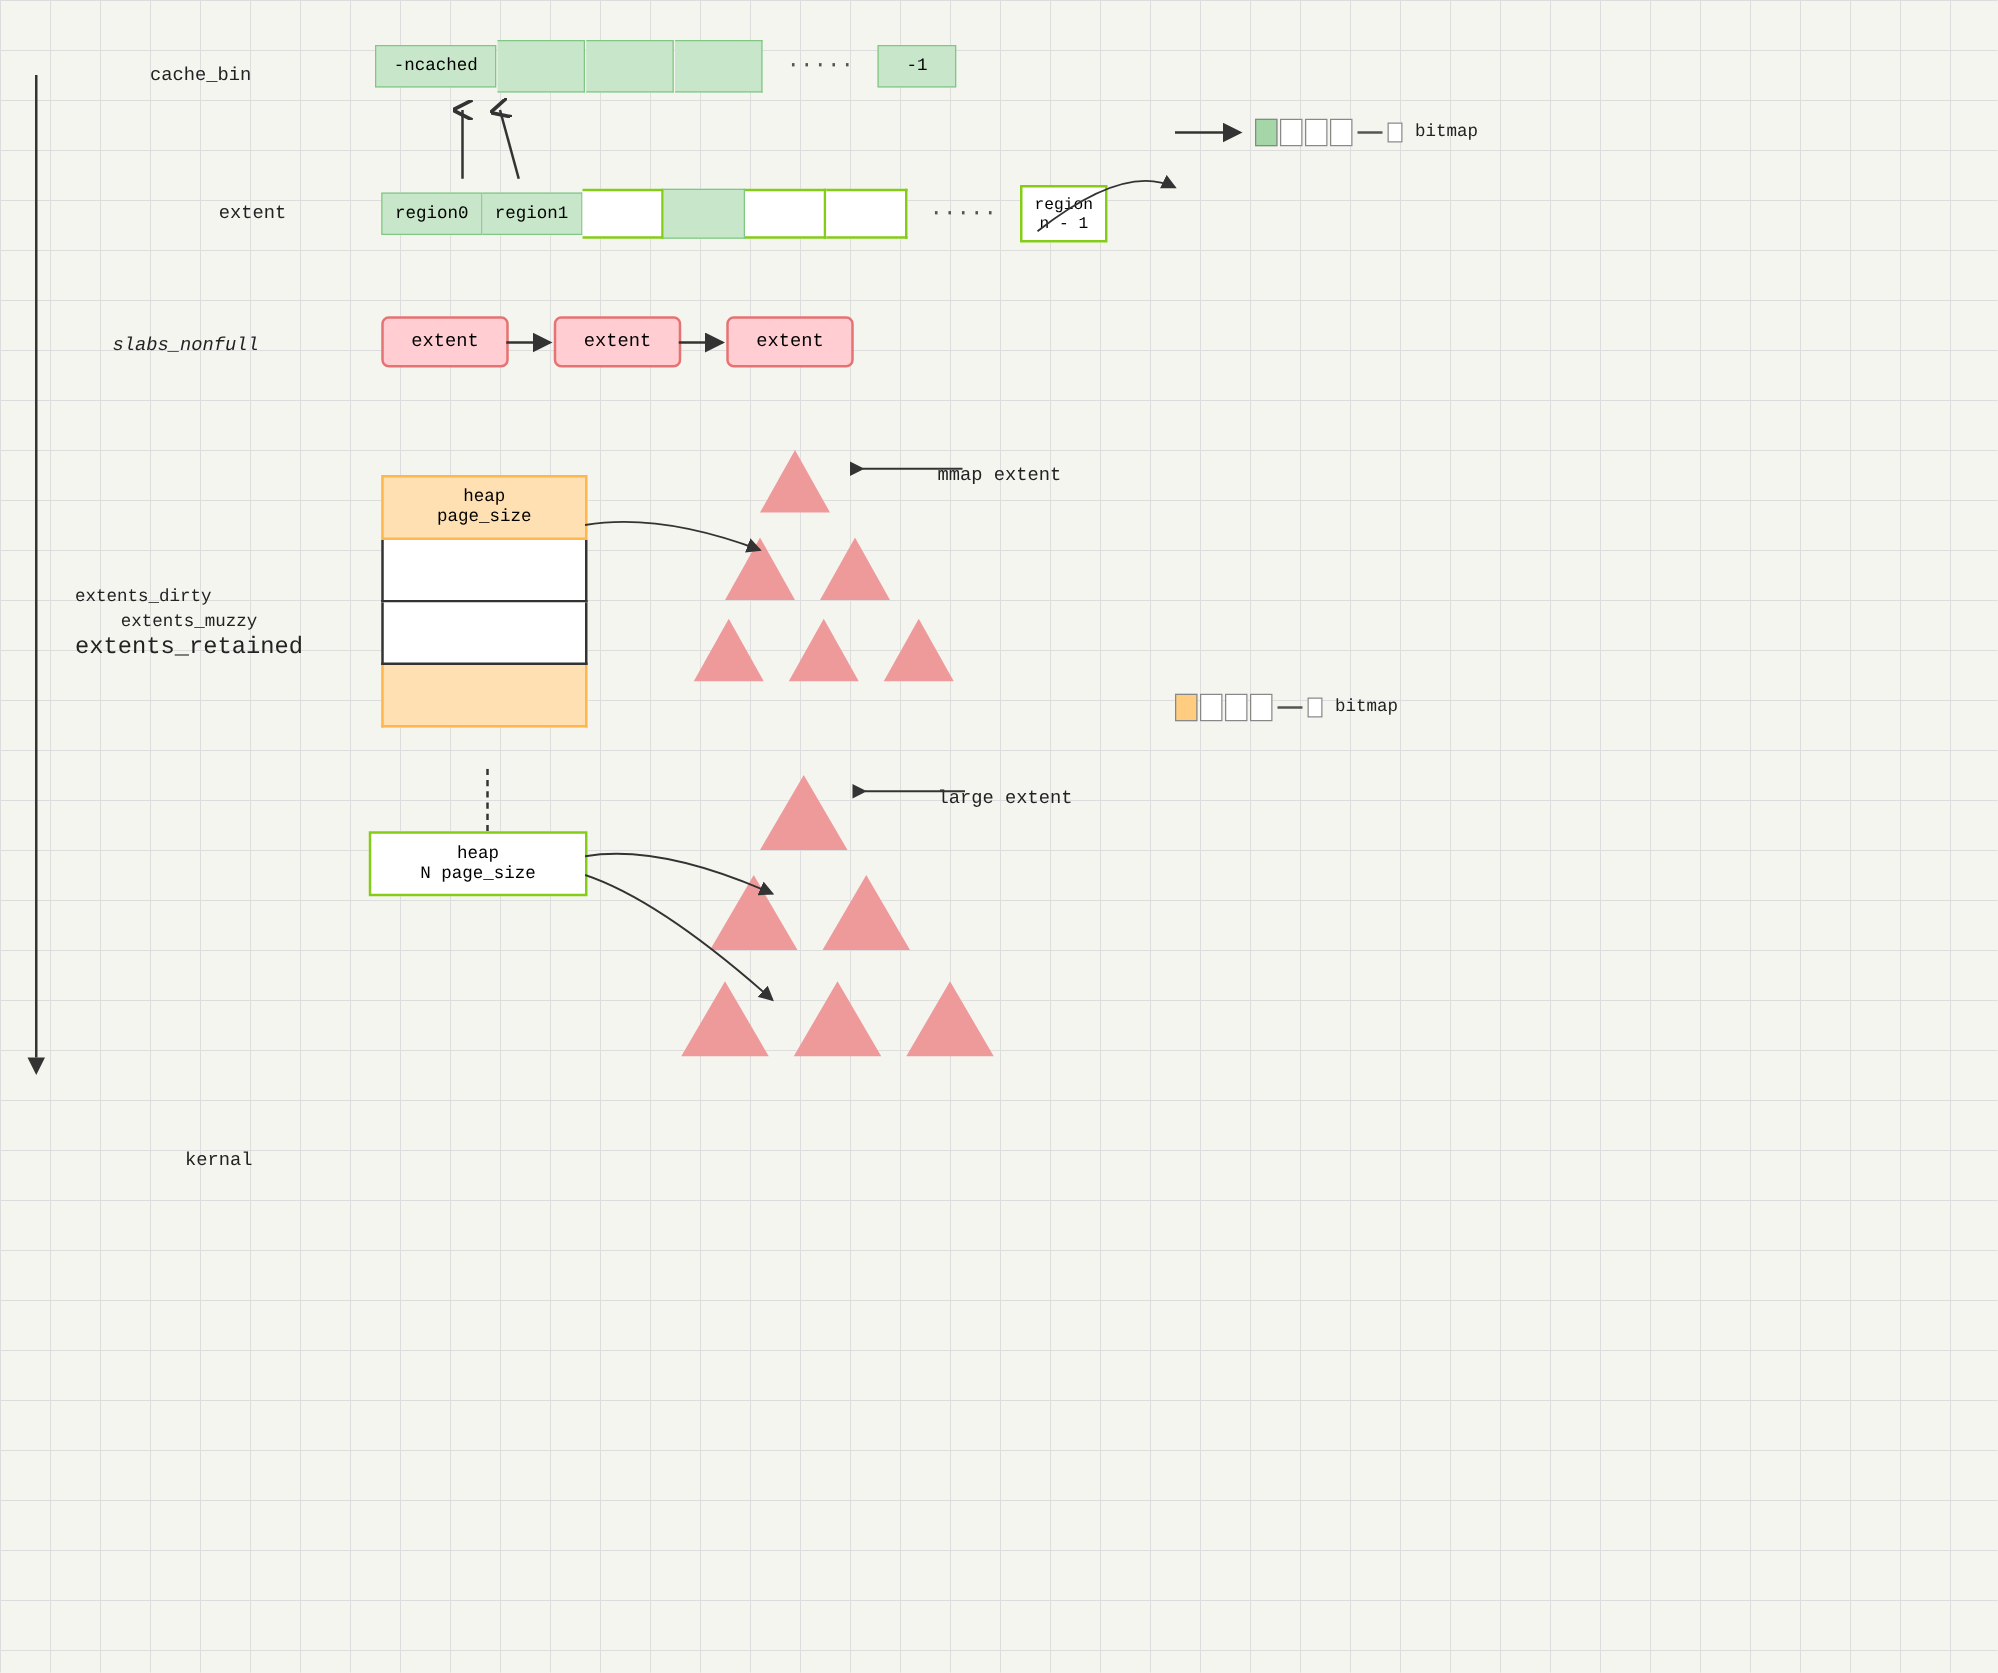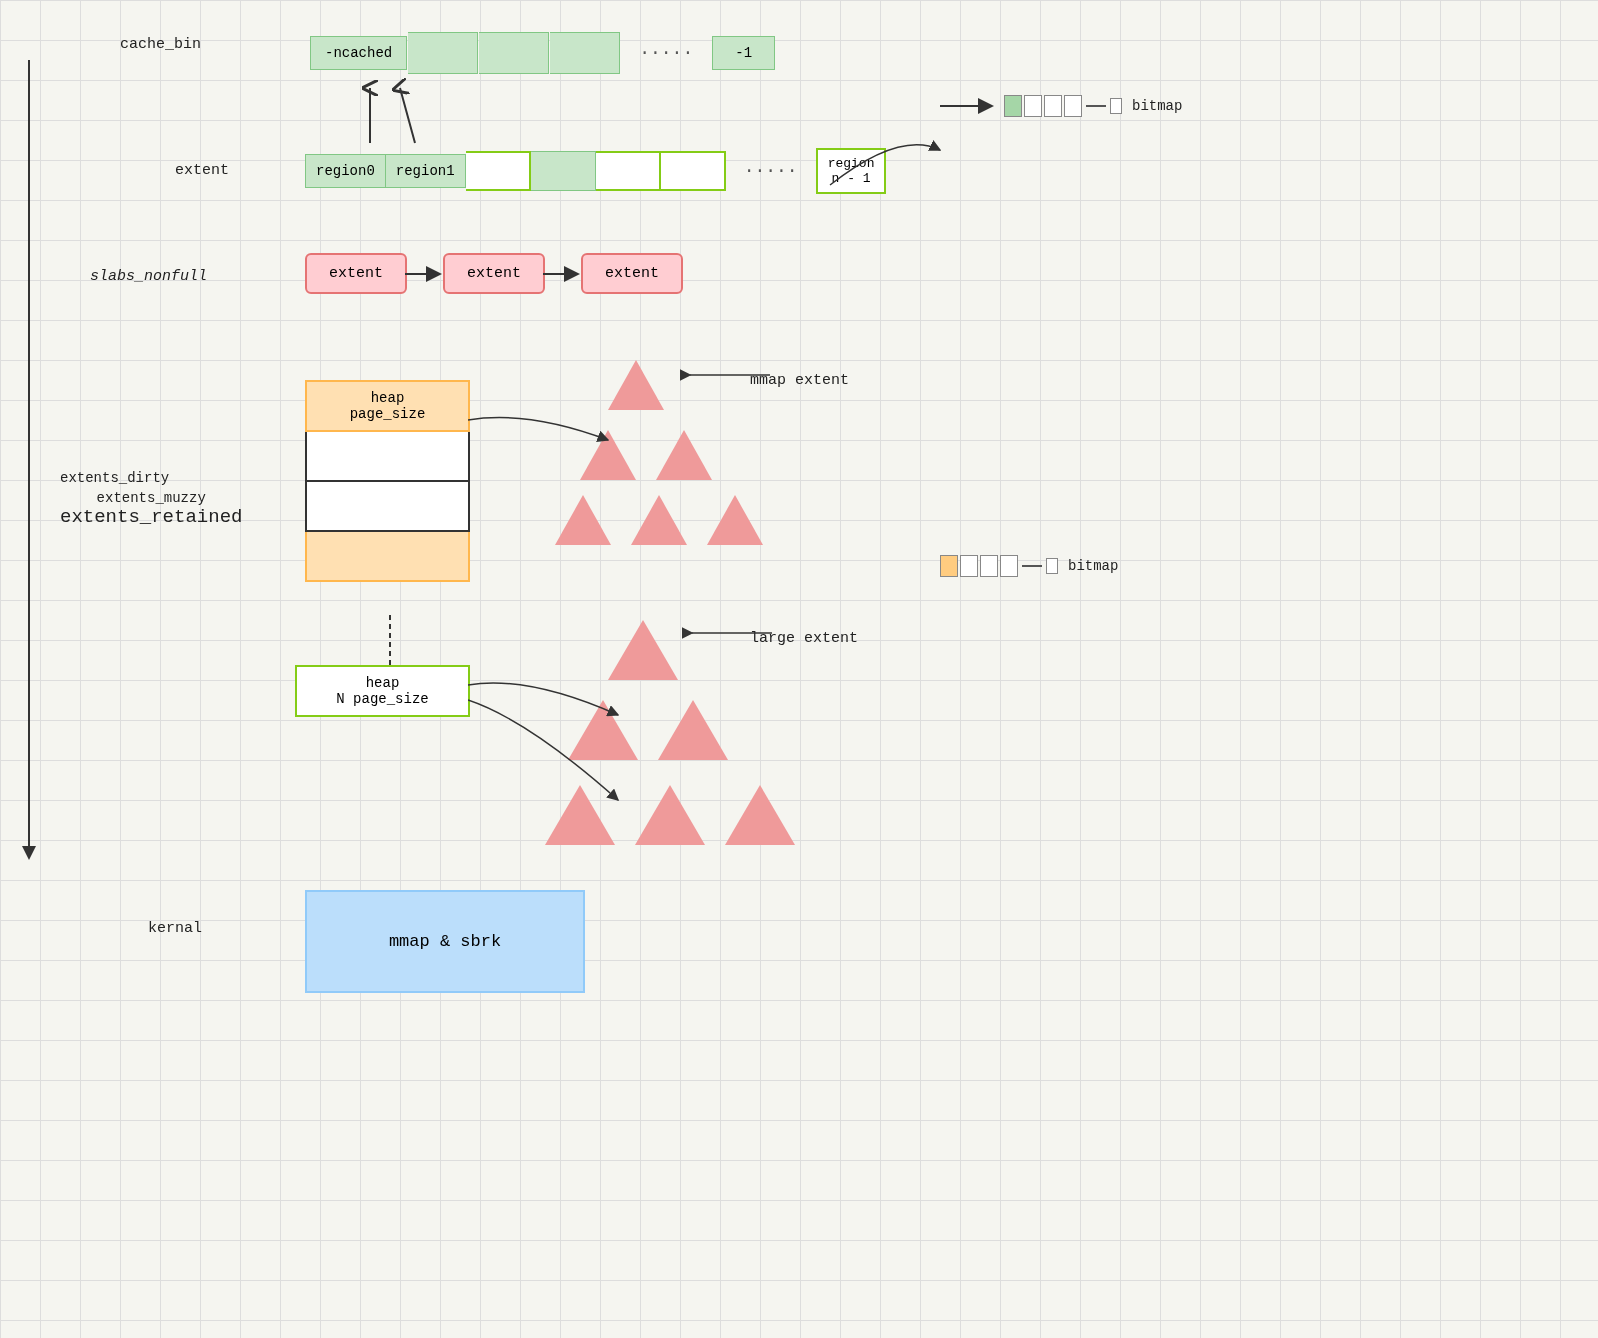--- a/index.html
+++ b/index.html
@@ -128,23 +128,23 @@
 </head>
 <body>
 
 <div class="canvas">
 
   <div class="vert-arrow">
     <div class="vert-arrow-line"></div>
     <div class="vert-arrow-head"></div>
   </div>
 
-  <div class="label" style="left:120px; top:36px;">cache_bin</div>
-
-  <div style="position:absolute; left:310px; top:32px; display:flex; gap:1px; align-items:center;">
+  <div class="label" style="left:120px; top:52px;">cache_bin</div>
+
+  <div style="position:absolute; left:300px; top:32px; display:flex; gap:1px; align-items:center;">
 
     <div class="green-box" style="padding:8px 14px; font-size:14px; min-width:90px; text-align:center;">-ncached</div>
     <div class="green-box" style="width:70px; height:42px; border-left:none;"></div>
     <div class="green-box" style="width:70px; height:42px; border-left:none;"></div>
     <div class="green-box" style="width:70px; height:42px; border-left:none;"></div>
 
     <div style="padding:0 18px; font-size:18px; color:#555;">·····</div>
 
     <div class="green-box" style="padding:8px 22px; font-size:14px; min-width:60px; text-align:center;">-1</div>
   </div>
@@ -334,15 +334,14 @@
   <svg style="position:absolute; left:468px; top:680px; width:160px; height:130px;">
     <defs>
       <marker id="arr9" markerWidth="8" markerHeight="8" refX="7" refY="4" orient="auto">
         <path d="M0,0 L8,4 L0,8 Z" fill="#333"></path>
       </marker>
     </defs>
     <path d="M0,20 Q60,40 150,120" stroke="#333" stroke-width="1.5" fill="none" marker-end="url(#arr9)"></path>
   </svg>
 
   <span style="position:absolute; left:148px; top:920px; font-size:15px; color:#222;">kernal</span>
-  <div class="blue-box" style="position:absolute; left:305px; top:890px; width:280px; padding:40px 20px; font-size:17px; text-align:center;">mmap &amp; sbrk</div>
 
 </div>
 
 </body></html>

